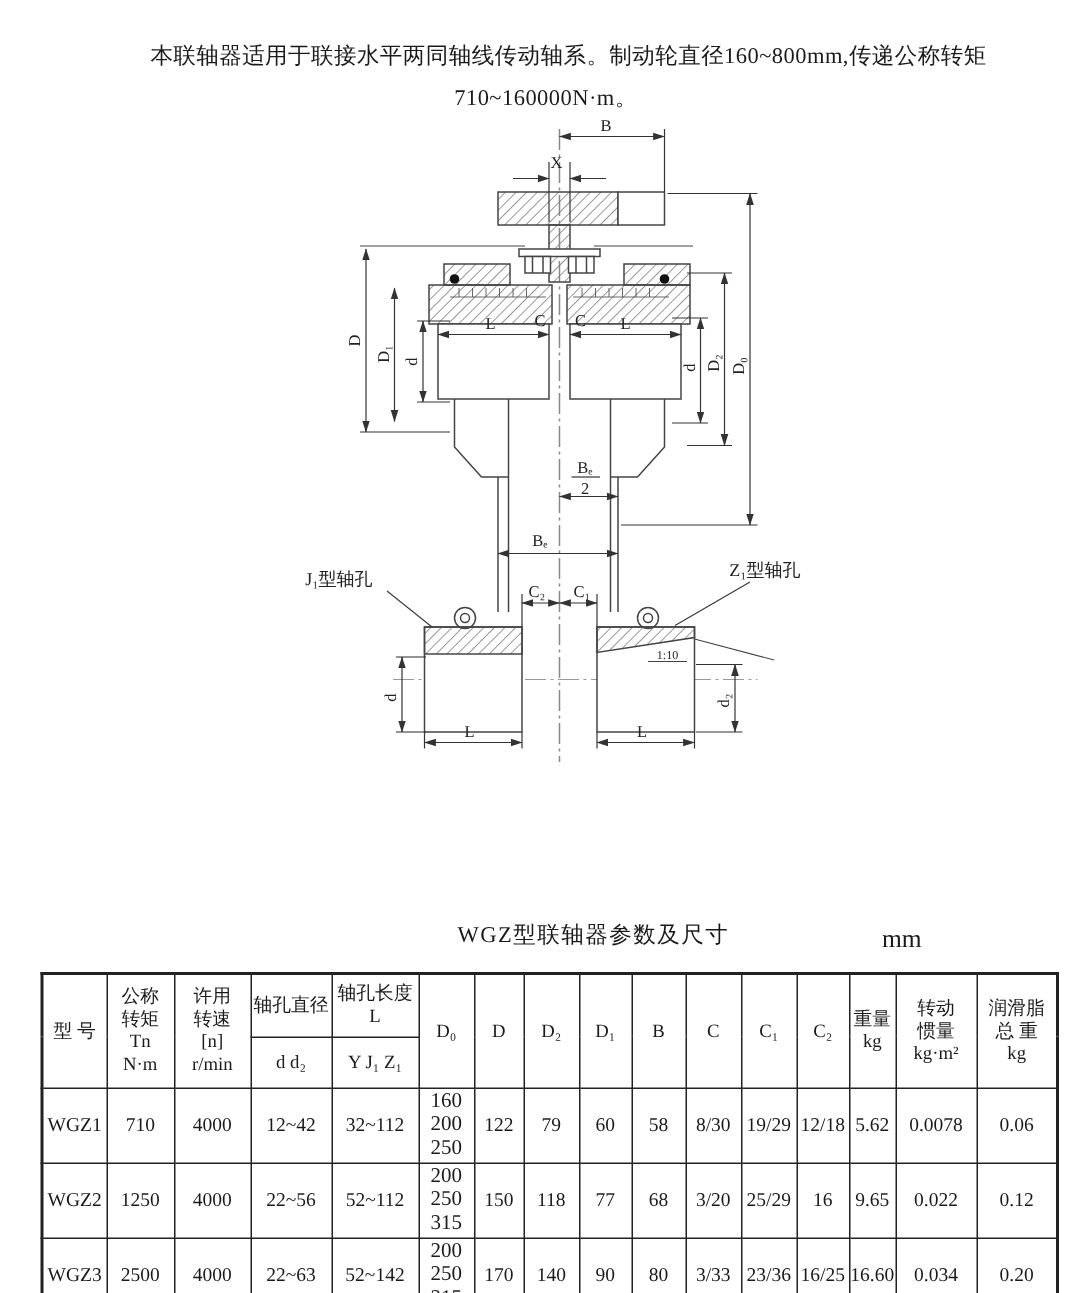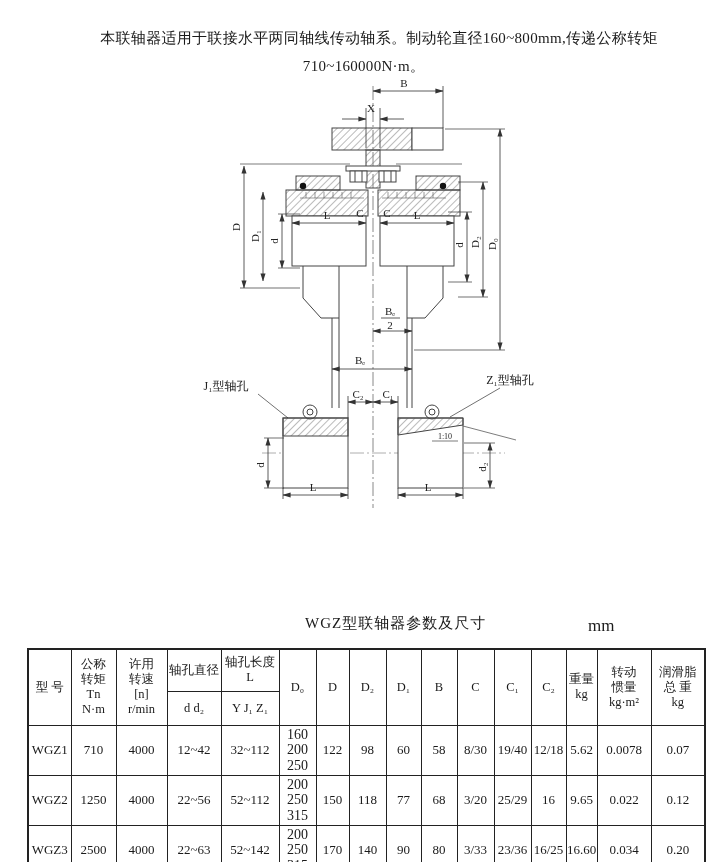--- a/index.html
+++ b/index.html
@@ -287,29 +287,29 @@
     <tr class="body-row">
       <td>WGZ1</td>
       <td>710</td>
       <td>4000</td>
       <td>12~42</td>
       <td>32~112</td>
       <td class="multi">160
 200
 250</td>
       <td>122</td>
-      <td>98</td>
+      <td>79</td>
       <td>60</td>
       <td>58</td>
       <td>8/30</td>
-      <td>19/40</td>
+      <td>19/29</td>
       <td>12/18</td>
       <td>5.62</td>
       <td>0.0078</td>
-      <td>0.07</td>
+      <td>0.06</td>
     </tr>
     <tr class="body-row">
       <td>WGZ2</td>
       <td>1250</td>
       <td>4000</td>
       <td>22~56</td>
       <td>52~112</td>
       <td class="multi">200
 250
 315</td>

